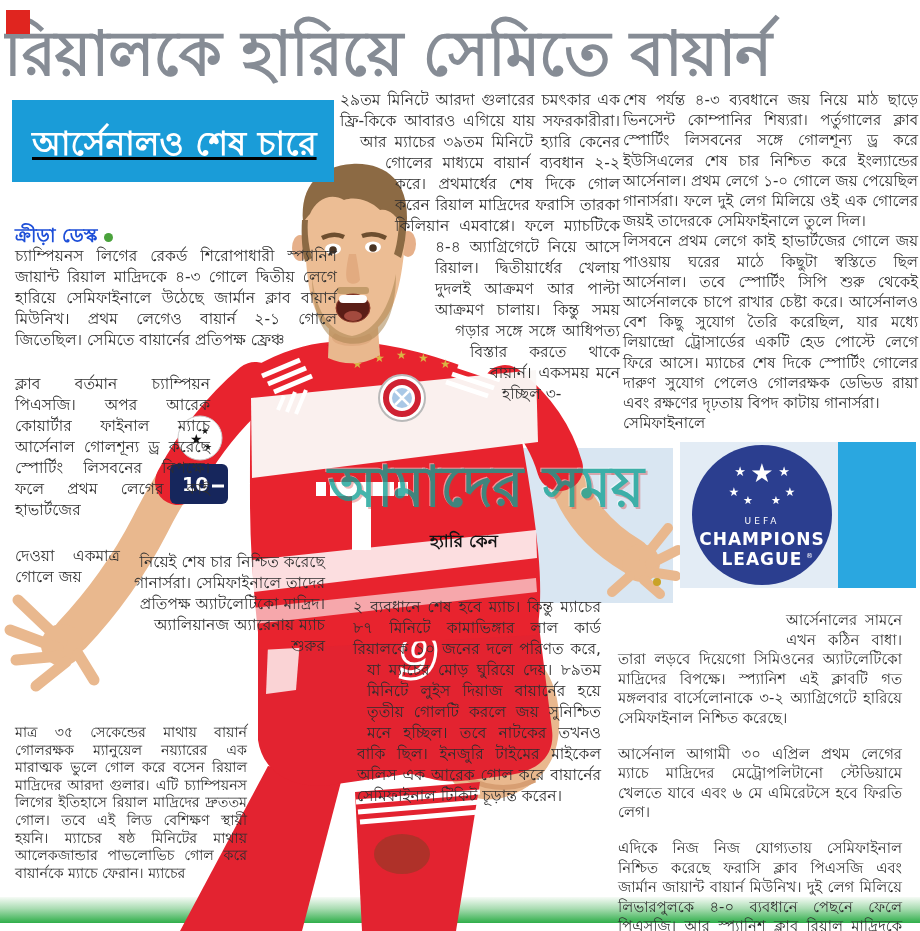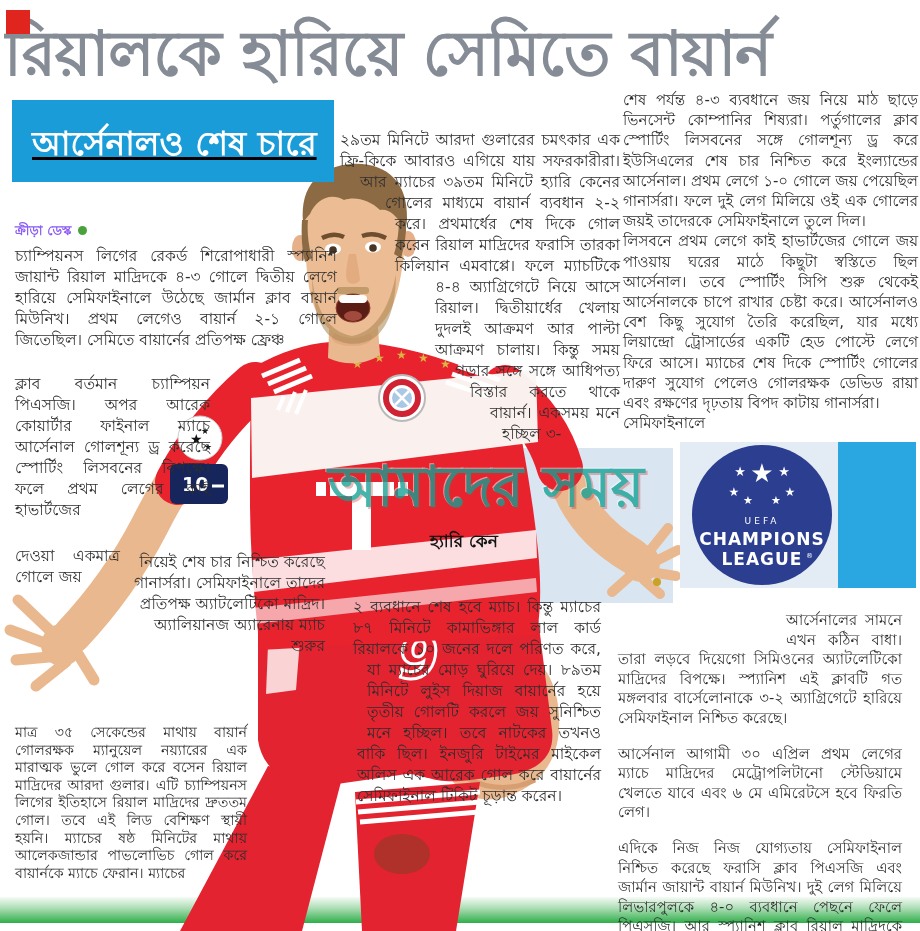--- a/index.html
+++ b/index.html
@@ -7,36 +7,36 @@
   #page{position:relative;width:920px;height:931px;background:#ffffff;overflow:hidden;}
   .abs{position:absolute;}
   .para{position:absolute;font-size:15.5px;line-height:21px;color:#2e2e2e;text-align:justify;z-index:3;}
   .para.tight{font-size:14.2px;line-height:17.6px;}
   .sp{display:block;float:left;clear:left;}
   .jtext{display:inline;}
   #headline{left:4px;top:6px;width:914px;font-size:62px;font-weight:bold;color:#868c95;letter-spacing:-1px;white-space:nowrap;overflow:hidden;z-index:3;}
   #red-marker{left:6px;top:10px;width:24px;height:24px;background:#e0251f;z-index:4;}
   #subhead-box{left:12px;top:100px;width:322px;height:82px;background:#1a9cd8;z-index:3;text-decoration:underline;}
   #subhead-box .t{display:block;padding:18px 0 0 20px;font-size:33px;font-weight:bold;color:#ffffff;white-space:nowrap;}
-  #byline{left:15px;top:221px;width:322px;font-size:13px;font-weight:bold;color:#8b5cf6;z-index:3;}
+  #byline{left:15px;top:221px;width:322px;font-size:19px;font-weight:bold;color:#1d4ed8;z-index:3;}
   .byline-dot{display:inline-block;width:9px;height:9px;border-radius:50%;background:#4aa23c;margin-left:7px;}
   #blue-backdrop{left:427px;top:448px;width:246px;height:155px;background:#d9e6f2;z-index:0;}
   #green-bar{left:0;top:897px;width:920px;height:26px;background:linear-gradient(180deg,#f6fbf6 0%,#a9dcb2 45%,#2fae4a 100%);z-index:0;}
   #kane-figure{left:0;top:130px;width:680px;height:801px;z-index:1;}
   #watermark{left:328px;top:444px;width:600px;font-size:56px;font-weight:bold;color:#11a094;opacity:.78;text-shadow:2px 2px 0 rgba(211,51,51,.45),-1px -1px 0 rgba(255,255,255,.65);white-space:nowrap;z-index:2;}
   #photo-caption{left:430px;top:528px;font-size:17px;font-weight:bold;color:#141414;z-index:3;white-space:nowrap;}
   #ucl-box{left:680px;top:442px;width:236px;height:146px;z-index:2;}
   #ucl-box .pale{position:absolute;left:0;top:0;width:158px;height:146px;background:#e3ecf5;}
   #ucl-box .cyan{position:absolute;left:158px;top:0;width:78px;height:146px;background:#2aa7e0;}
   #ucl-box svg{position:absolute;left:0;top:0;}
   #colR-A{left:612px;top:90px;width:306px;z-index:1;}
   #colR-A p{margin:0 0 0 11px;font-size:15px;line-height:20.2px;color:#2e2e2e;text-align:justify;}
   #colR-B{left:602px;top:594px;width:316px;z-index:3;}
   #colR-B p{margin:16px;font-size:14.8px;line-height:19.6px;color:#2e2e2e;text-align:justify;}
-  #colM-A{left:340px;top:90px;width:280px;height:480px;z-index:3;margin-top:40px;}
+  #colM-A{left:340px;top:90px;width:280px;height:480px;z-index:3;}
   #colM-B{left:345px;top:597px;width:256px;height:318px;z-index:3;}
   .right-align{text-align:right;}
 </style>
 </head>
 <body>
 
 <div id="page">
 
   <div id="blue-backdrop" class="abs"></div>
   <div id="green-bar" class="abs"></div>

